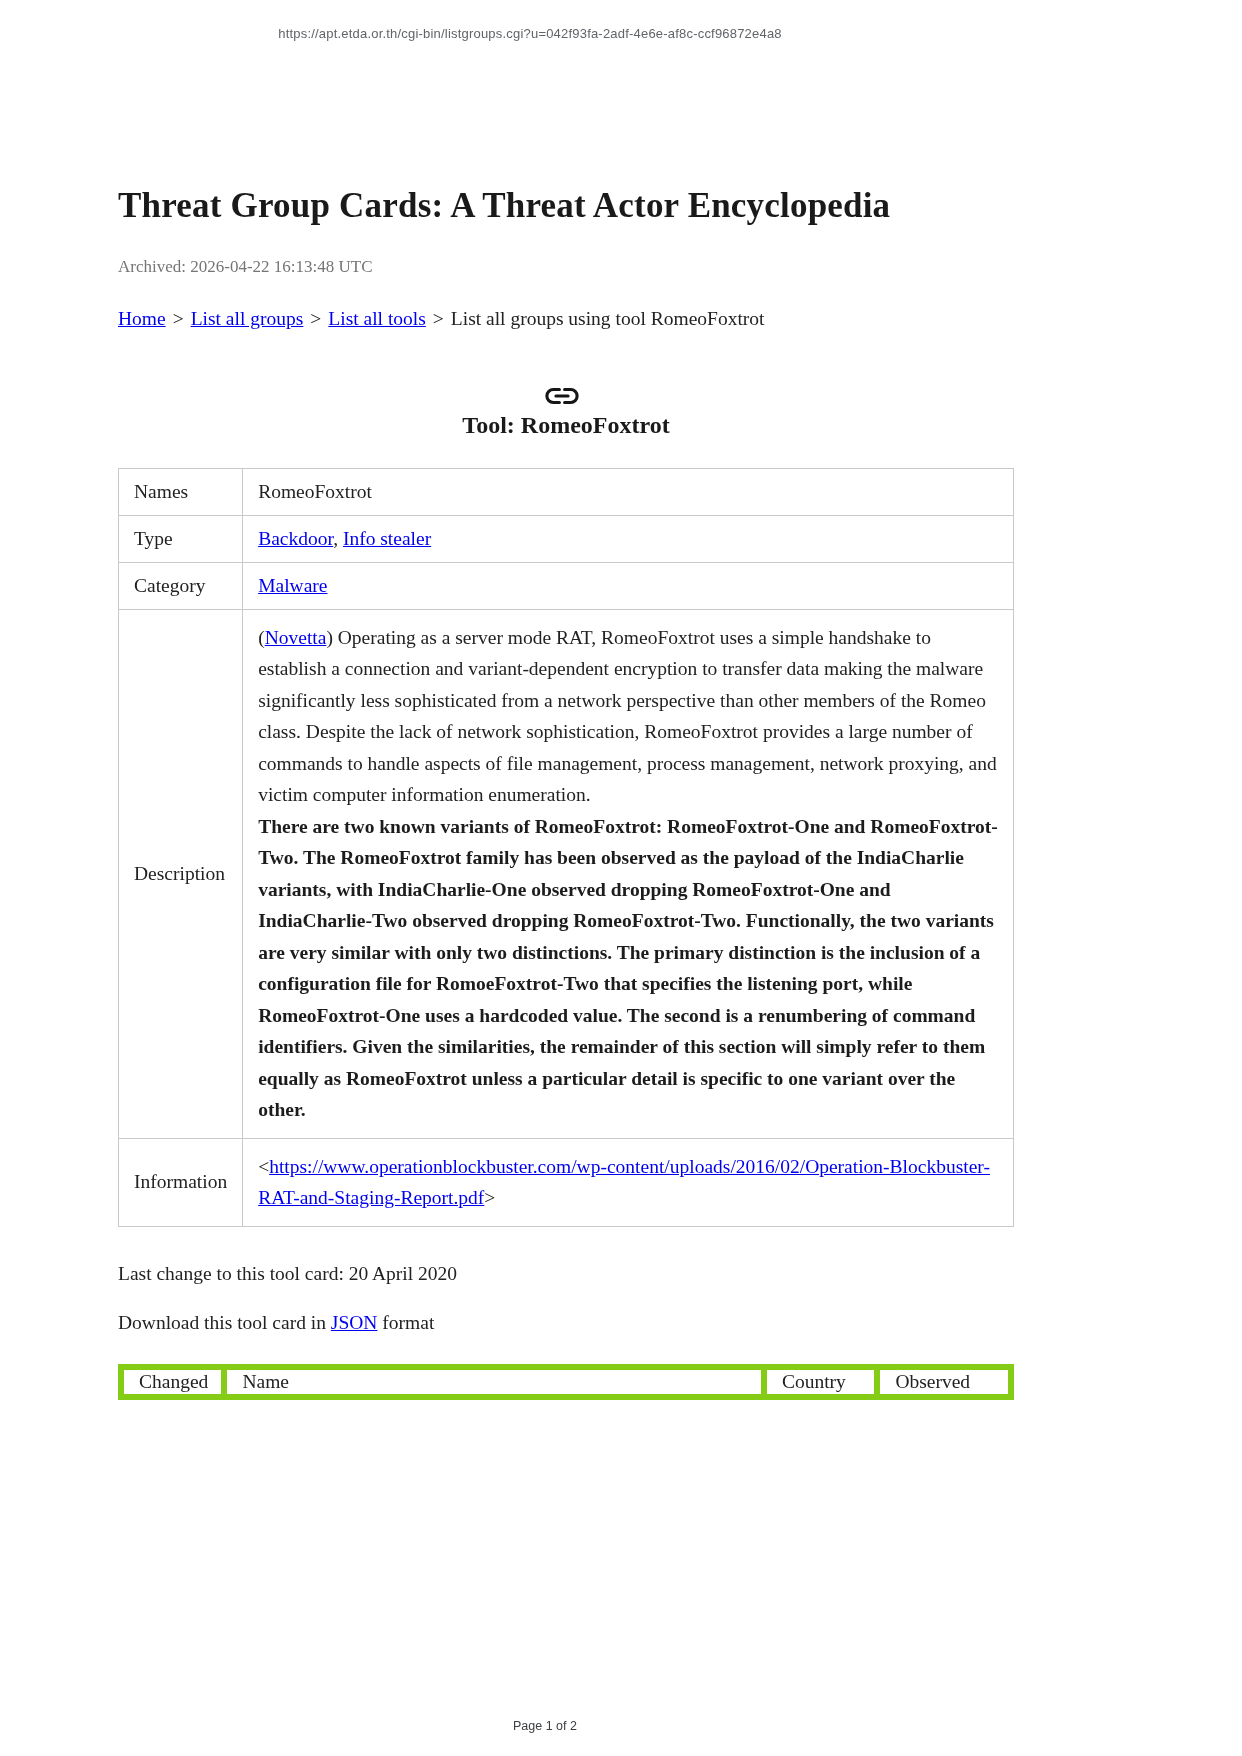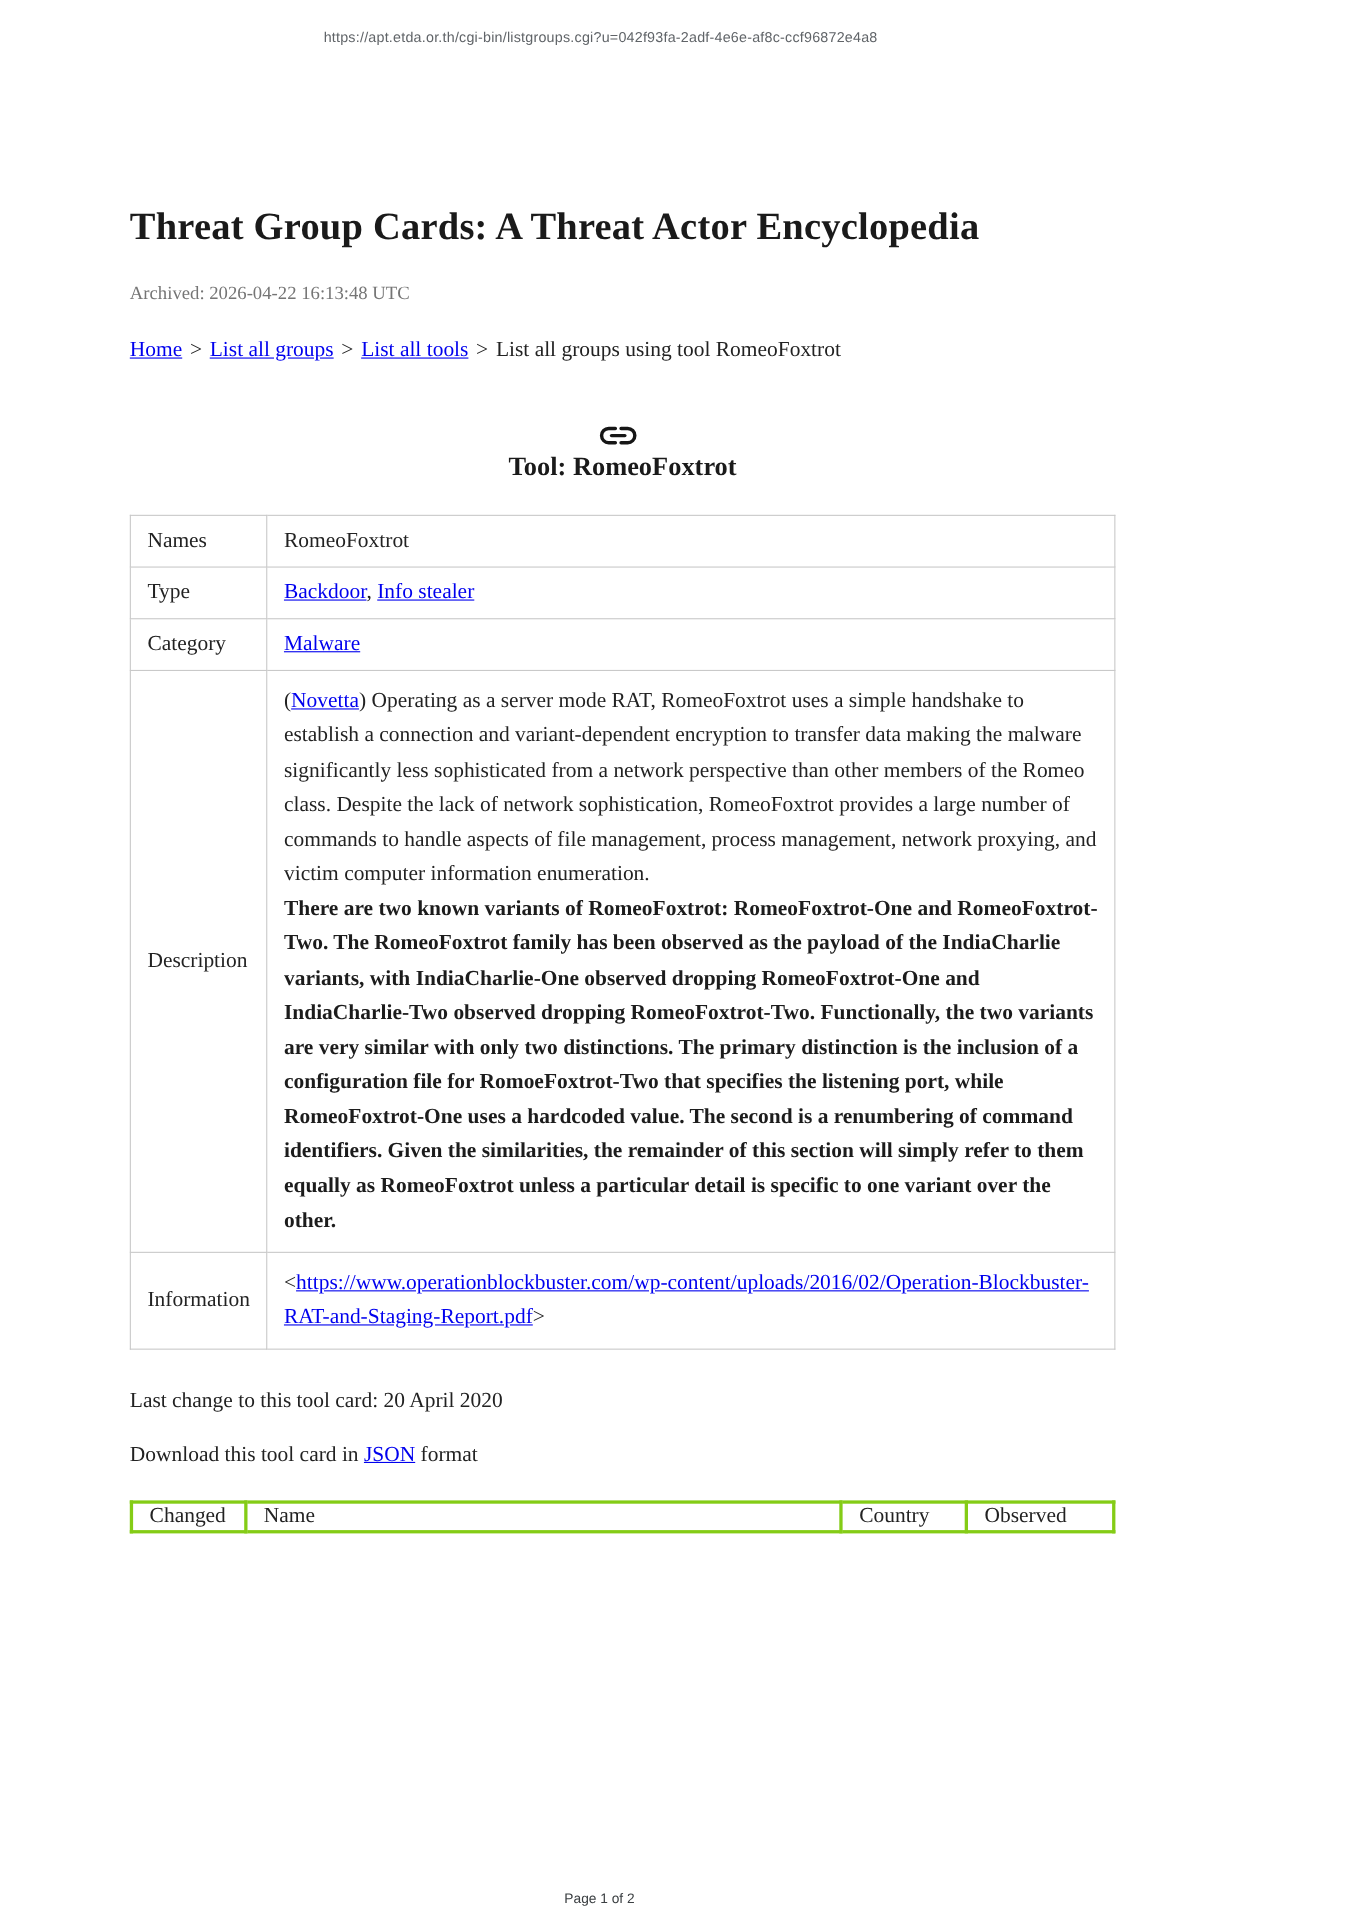--- a/index.html
+++ b/index.html
@@ -12,21 +12,21 @@
     position: relative;
     overflow: hidden;
   }
   a, .link {
     color: #0000ee;
     text-decoration: underline;
     cursor: pointer;
   }
   .url-header {
     position: absolute;
-    top: 26px; left: 16px;
+    top: 26px; left: 0;
     width: 1060px;
     text-align: center;
     font-family: "Liberation Sans", sans-serif;
     font-size: 13px;
     color: #606468;
     letter-spacing: 0.2px;
   }
   .content {
     position: absolute;
     left: 118px; top: 0;
@@ -93,21 +93,21 @@
     color: #1a1a1a;
   }
   table.groups {
     margin-top: 30px;
     width: 100%;
     border-collapse: collapse;
     font-size: 19.5px;
     table-layout: fixed;
   }
   table.groups th {
-    border: 3px solid #84cc16;
+    border: 6px solid #84cc16;
     padding: 1px 15px;
     font-weight: normal;
     text-align: left;
     color: #222;
   }
   .page-footer {
     position: absolute;
     top: 1719px; left: 0;
     width: 1090px;
     text-align: center;

